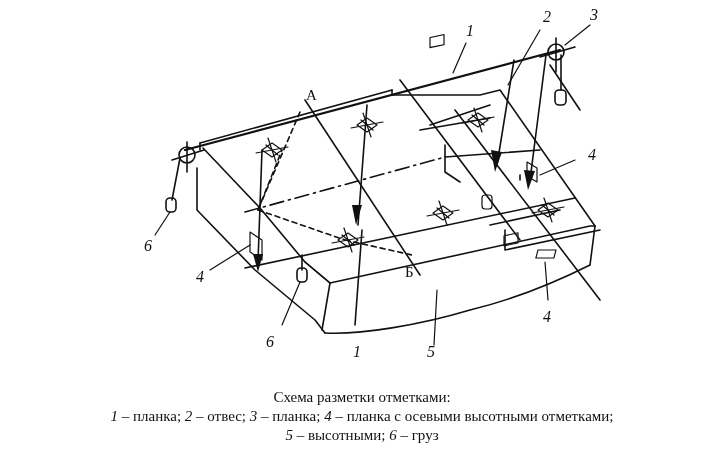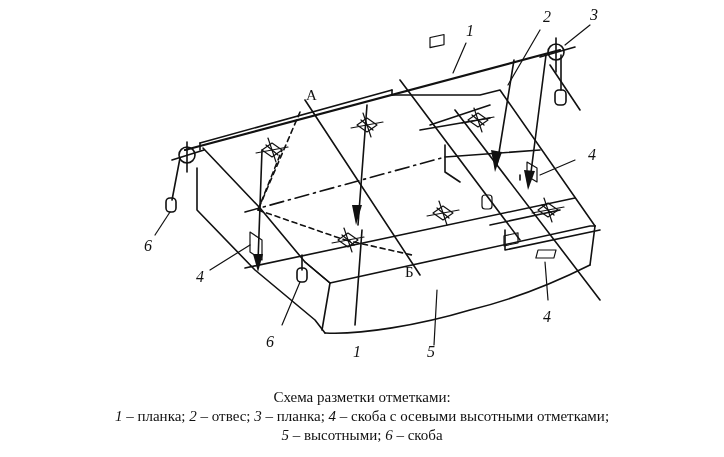--- a/index.html
+++ b/index.html
@@ -159,18 +159,18 @@
   <text class="lbl" x="266" y="347">6</text>
   <text class="lbl" x="353" y="357">1</text>
   <text class="ltr" x="306" y="100">А</text>
   <text class="ltr" x="405" y="277">Б</text>
 </svg>
 </div>
 
 <div id="caption">
   <div class="row">Схема разметки отметками:</div>
   <div class="row">
-    <i>1</i><span> – </span><span>планка</span><span>; </span><i>2</i><span> – </span><span>отвес</span><span>; </span><i>3</i><span> – </span><span>планка</span><span>; </span><i>4</i><span> – </span><span>скоба с осевыми высотными отметками</span><span>;</span>
+    <i>1</i><span> – </span><span>планка</span><span>; </span><i>2</i><span> – </span><span>отвес</span><span>; </span><i>3</i><span> – </span><span>планка</span><span>; </span><i>4</i><span> – </span><span>планка с осевыми высотными отметками</span><span>;</span>
   </div>
   <div class="row">
-    <i>5</i><span> – </span><span>высотными</span><span>; </span><i>6</i><span> – </span><span>скоба</span>
+    <i>5</i><span> – </span><span>высотными</span><span>; </span><i>6</i><span> – </span><span>груз</span>
   </div>
 </div>
 
 </body></html>

